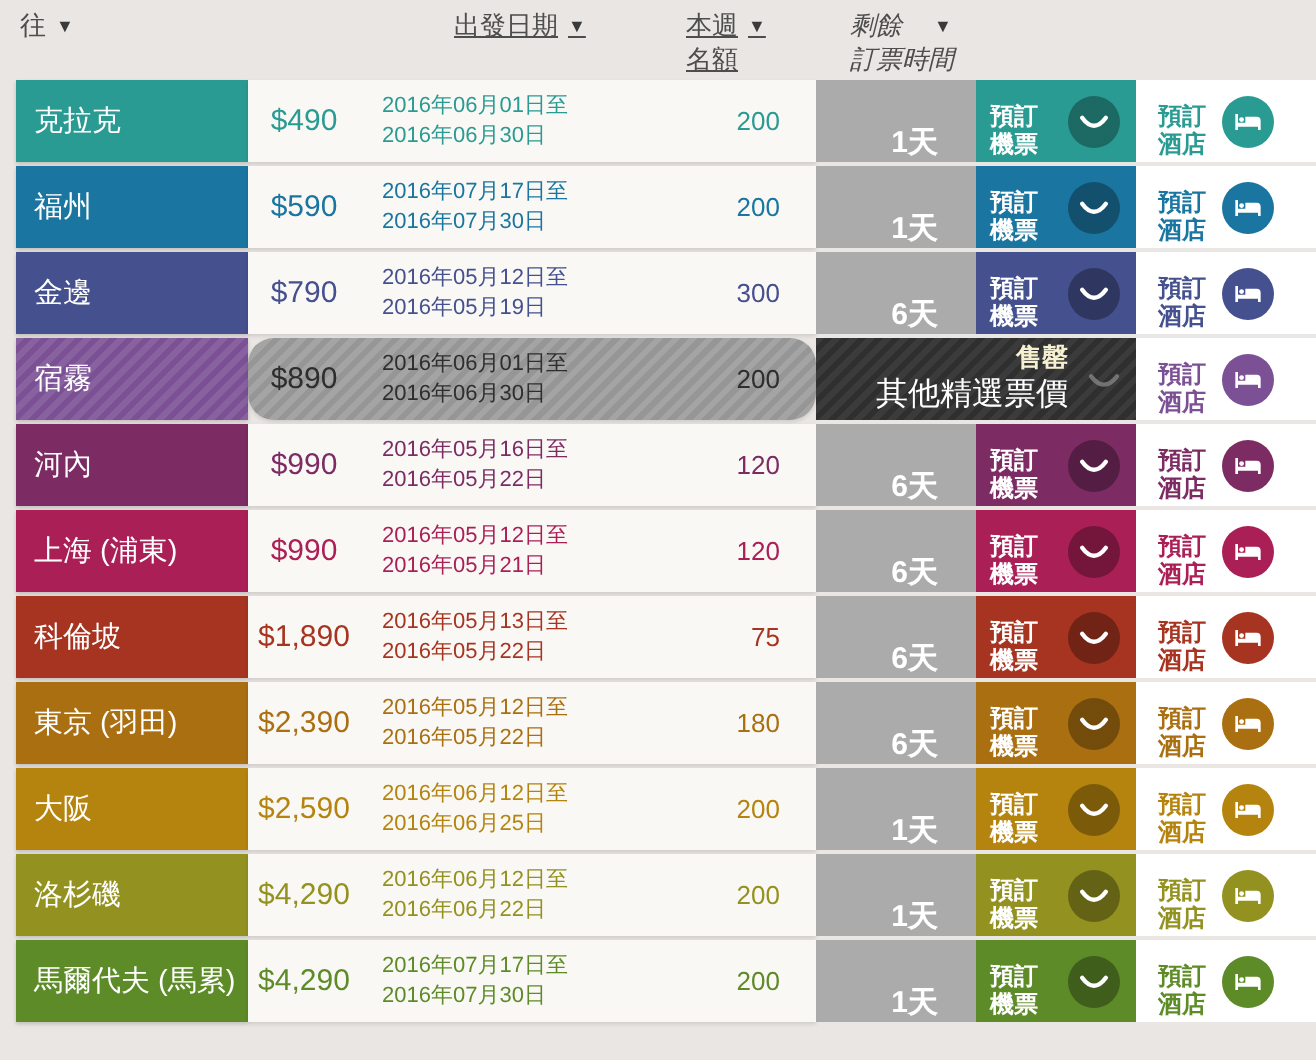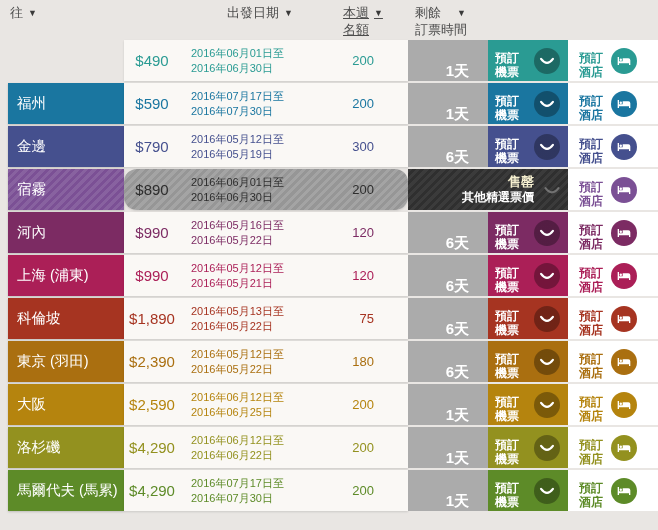--- a/index.html
+++ b/index.html
@@ -11,42 +11,42 @@
   }
   .page{position:relative;width:658px;height:530px;}
 
   
   .thead{position:absolute;top:0;left:0;right:0;height:38px;color:#4d4d4d;font-size:13px;}
   .th{position:absolute;top:5px;line-height:1.3;white-space:nowrap;cursor:pointer;}
   .th .arrow{font-size:9px;color:#3a3a3a;margin-left:5px;vertical-align:1px;}
   .th .arrow.far{margin-left:16px;}
   .th-dest{left:10px;}
   .th-fare{left:168px;}
-  .th-date{left:227px;}
+  .th-date{left:227px;text-decoration:underline;}
   .th-quota{left:343px;text-decoration:underline;}
-  .th-remaining{left:415px;}
+  .th-remaining{left:425px;font-style:italic;}
 
   
   .rows{position:absolute;top:40px;left:0;right:0;}
   .row{position:relative;height:41px;margin-bottom:2px;}
   .row > div{position:absolute;top:0;bottom:0;box-sizing:border-box;}
 
   .cell-dest{
     left:8px;width:116px;background:var(--c);
     color:#fff;font-size:14.5px;display:flex;align-items:center;
     padding-left:9px;white-space:nowrap;overflow:hidden;
     box-shadow:0 1px 2px rgba(0,0,0,.18);
   }
   .cell-mid{
     left:124px;width:284px;background:#faf8f5;display:flex;align-items:center;
     box-shadow:0 1px 2px rgba(0,0,0,.12);
   }
   .price{width:56px;text-align:center;color:var(--c);font-size:15px;}
   .dates{margin-left:11px;width:128px;color:var(--c);font-size:11px;line-height:1.35;}
-  .quota{flex:1;text-align:right;padding-right:34px;color:var(--c);font-size:13px;}
+  .quota{flex:1;text-align:right;padding-right:18px;color:var(--c);font-size:13px;}
 
   .cell-time{
     left:408px;width:80px;background:#ababab;color:#fff;
     font-size:15px;font-weight:bold;display:flex;align-items:flex-end;
     justify-content:flex-end;padding-right:19px;
   }
   .cell-flight{
     left:488px;width:80px;background:var(--c);color:#fff;cursor:pointer;
     display:flex;align-items:center;justify-content:space-between;padding:0 8px 0 7px;
   }
@@ -69,21 +69,21 @@
 
   
   .soldout-cell{display:none;}
   .row.soldout .soldout-cell{
     display:flex;left:408px;width:160px;
     background:repeating-linear-gradient(135deg,#3b3b3b 0 3px,#2f2f2f 3px 6px);
     align-items:center;justify-content:flex-end;padding-right:4px;gap:6px;cursor:pointer;
   }
   .soldout-text{text-align:right;line-height:1.25;}
   .soldout-line1{color:#f6f0d0;font-size:13px;font-weight:bold;}
-  .soldout-line2{color:#ffffff;font-size:12px;font-weight:bold;}
+  .soldout-line2{color:#ffffff;font-size:16px;font-weight:normal;}
   .row.soldout .cell-mid{
     background:repeating-linear-gradient(135deg,#a4a4a4 0 3px,#969696 3px 6px);
     border-radius:13px;
   }
   .row.soldout .price,.row.soldout .dates,.row.soldout .quota{color:#2e2e2e;}
   .row.soldout .cell-dest{
     background-image:repeating-linear-gradient(135deg,rgba(255,255,255,.10) 0 3px,rgba(255,255,255,0) 3px 6px);
   }
 </style>
 </head>
@@ -103,20 +103,23 @@
       <div>名額</div>
     </div>
     <div class="th th-remaining">
       <div><span>剩餘</span><span class="arrow far">▼</span></div>
       <div>訂票時間</div>
     </div>
   </div>
 
   <div class="rows" id="rows">
       <div class="row" style="--c: #2a9b93;">
+      <div class="cell-dest">
+        <span>克拉克</span>
+      </div>
       <div class="cell-mid">
         <div class="price">$490</div>
         <div class="dates">
           <div>2016年06月01日至</div>
           <div>2016年06月30日</div>
         </div>
         <div class="quota">200</div>
       </div>
       <div class="cell-time">
         <span>1天</span>

